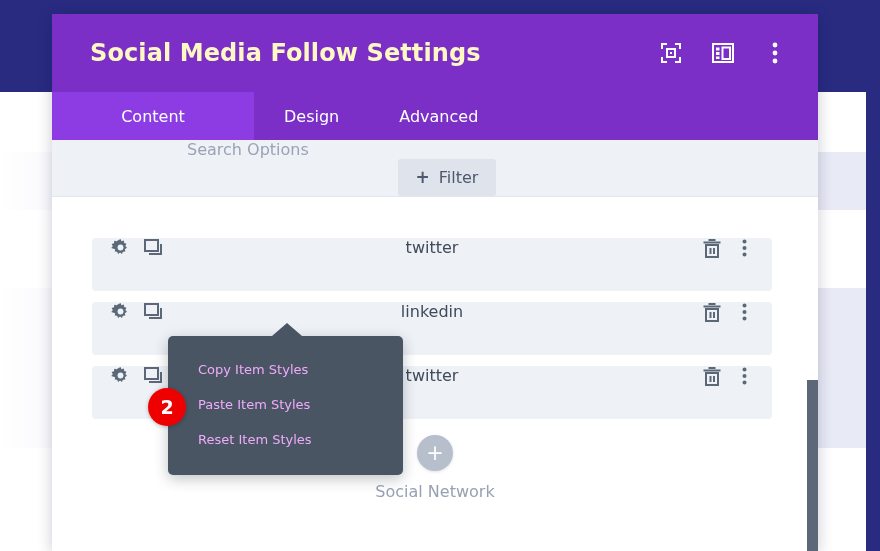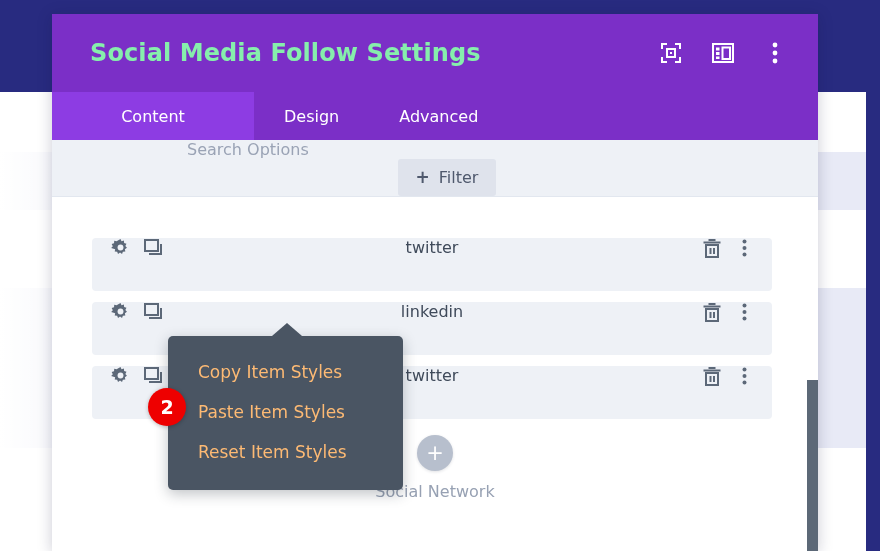--- a/index.html
+++ b/index.html
@@ -36,21 +36,21 @@
     position:absolute;left:52px;top:14px;width:766px;height:537px;
     background:#ffffff;
     box-shadow:0 2px 14px rgba(20,20,60,.22);
   }
   .modal-header{
     height:78px;background:#7b2fc7;
     display:flex;align-items:center;justify-content:space-between;
     padding:0 30px 0 38px;box-sizing:border-box;
   }
   .modal-title{
-    color:#86efac;font-size:24px;font-weight:600;letter-spacing:.1px;
+    color:#fef9c3;font-size:24px;font-weight:600;letter-spacing:.1px;
     white-space:nowrap;
   }
   .header-icons{display:flex;align-items:center;gap:26px;}
   .hicon{
     width:26px;height:26px;display:flex;align-items:center;justify-content:center;
     cursor:pointer;
   }
   .hicon svg{display:block;}
 
   
@@ -135,21 +135,21 @@
     padding:16px 0 18px 0;box-sizing:border-box;
     box-shadow:0 4px 14px rgba(30,38,50,.28);
     z-index:40;
   }
   .ctx-arrow{
     position:absolute;top:-13px;left:104px;width:0;height:0;
     border-left:15px solid transparent;border-right:15px solid transparent;
     border-bottom:13px solid #4a5563;
   }
   .ctx-item{
-    color:#fdba74;font-size:17px;padding:10px 0 10px 30px;
+    color:#f0abfc;font-size:13px;padding:10px 0 10px 30px;
     cursor:pointer;white-space:nowrap;
   }
   .badge{
     position:absolute;left:148px;top:388px;width:38px;height:38px;
     border-radius:50%;background:#ee0000;
     display:flex;align-items:center;justify-content:center;
     color:#ffffff;font-size:19px;font-weight:600;
     z-index:60;box-shadow:0 1px 4px rgba(0,0,0,.25);
   }
 </style>

